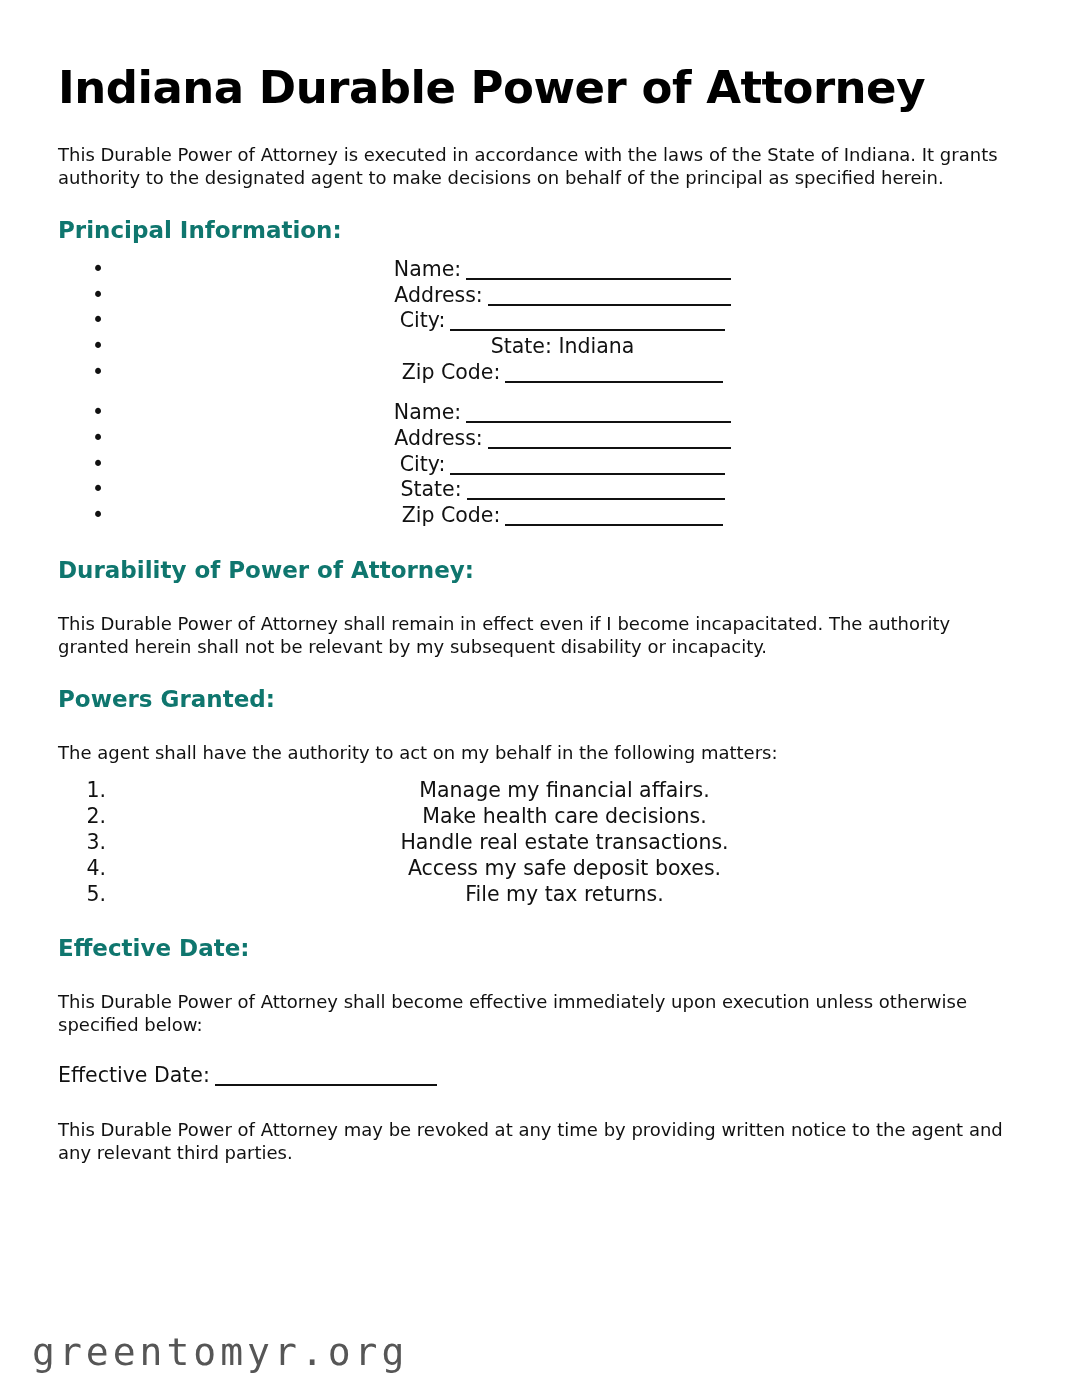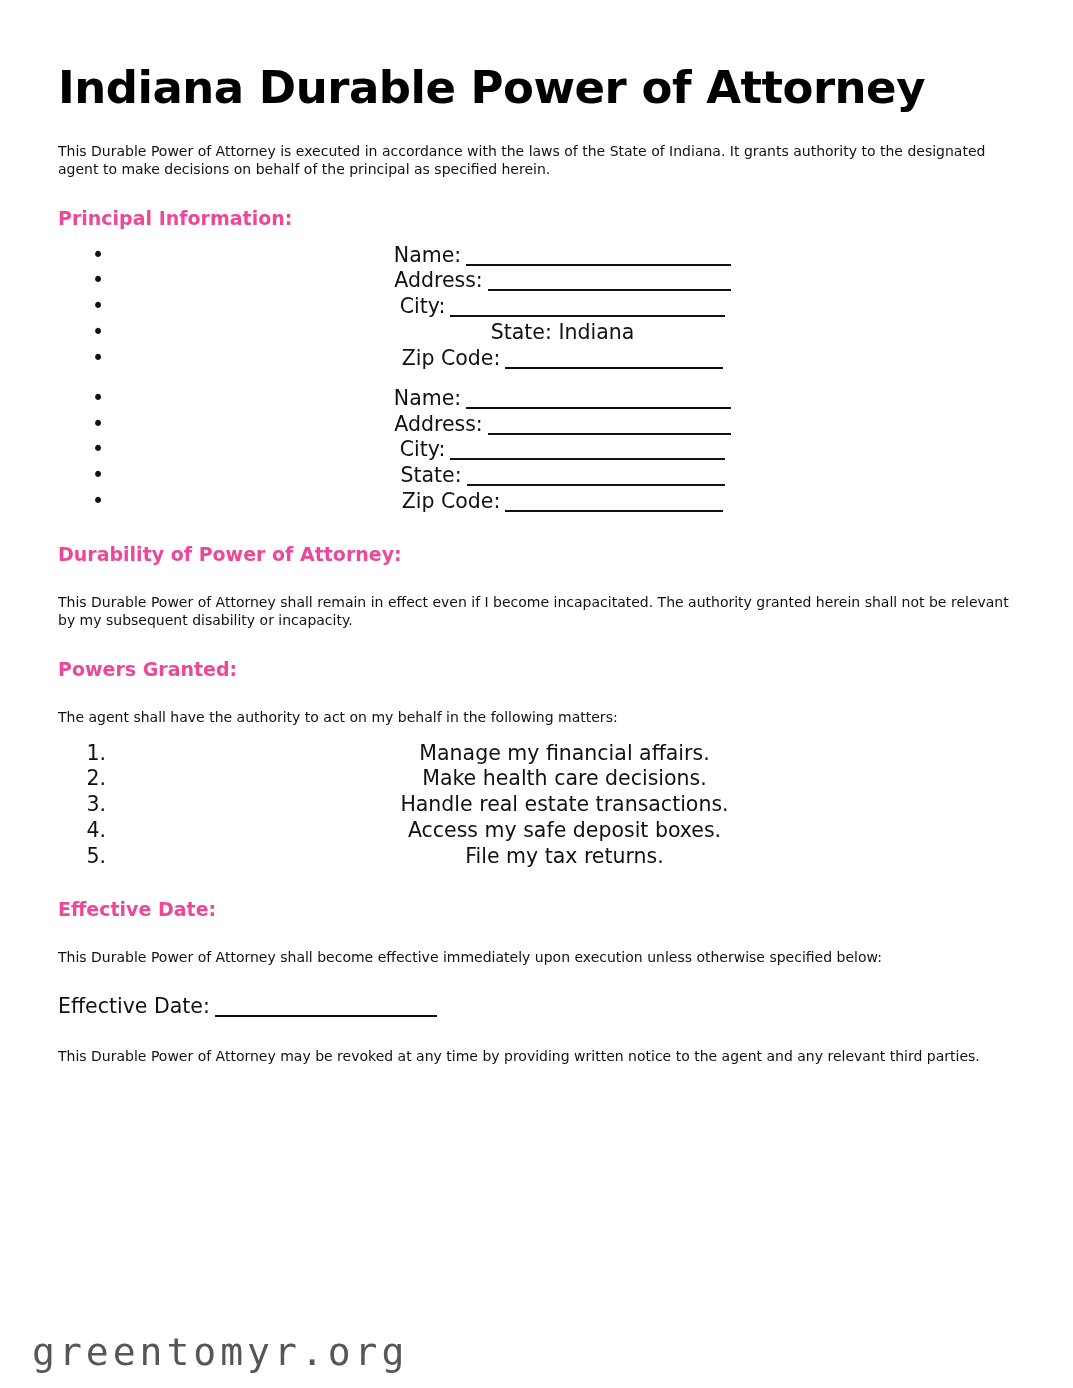--- a/index.html
+++ b/index.html
@@ -25,31 +25,31 @@
   .doc-title {
     font-size: 45px;
     font-weight: bold;
     letter-spacing: -0.5px;
     margin: 0;
     padding-top: 62px;
     line-height: 1.15;
     color: #000;
   }
   .body-text {
-    font-size: 14px;
+    font-size: 18px;
     line-height: 1.28;
     margin: 29px 0 0 0;
     max-width: 952px;
     color: #111;
   }
   .section-heading {
-    font-size: 19px;
+    font-size: 23px;
     font-weight: bold;
     margin: 28px 0 0 0;
-    color: #ec4899;
+    color: #0f766e;
   }
   ul.field-list, ol.powers-list {
     margin: 14px 0 0 0;
     padding-left: 0;
     list-style: none;
     text-align: center;
   }
   ul.field-list li {
     position: relative;
     font-size: 20.5px;

